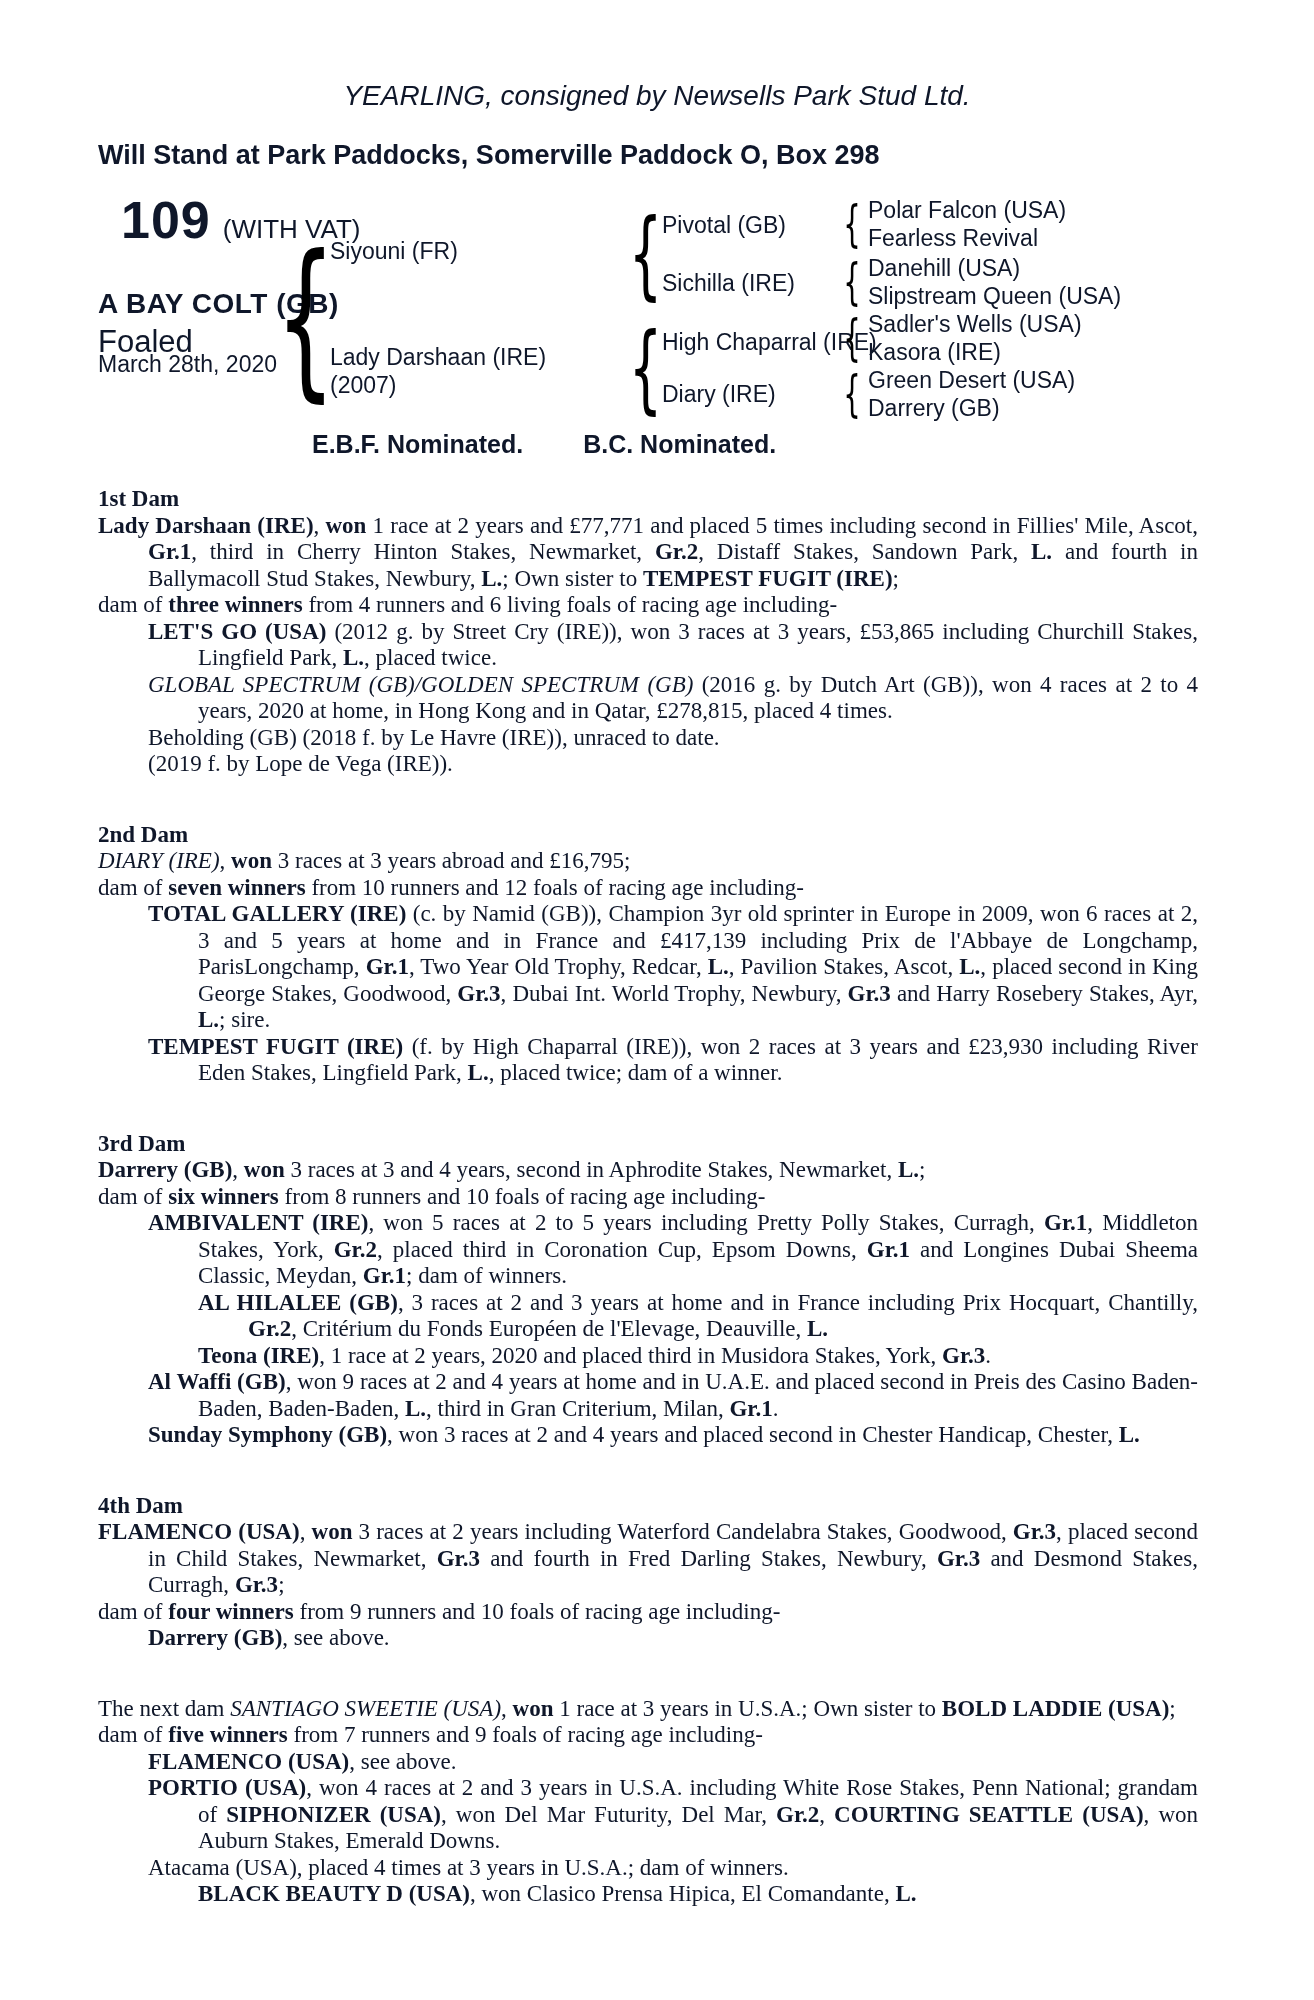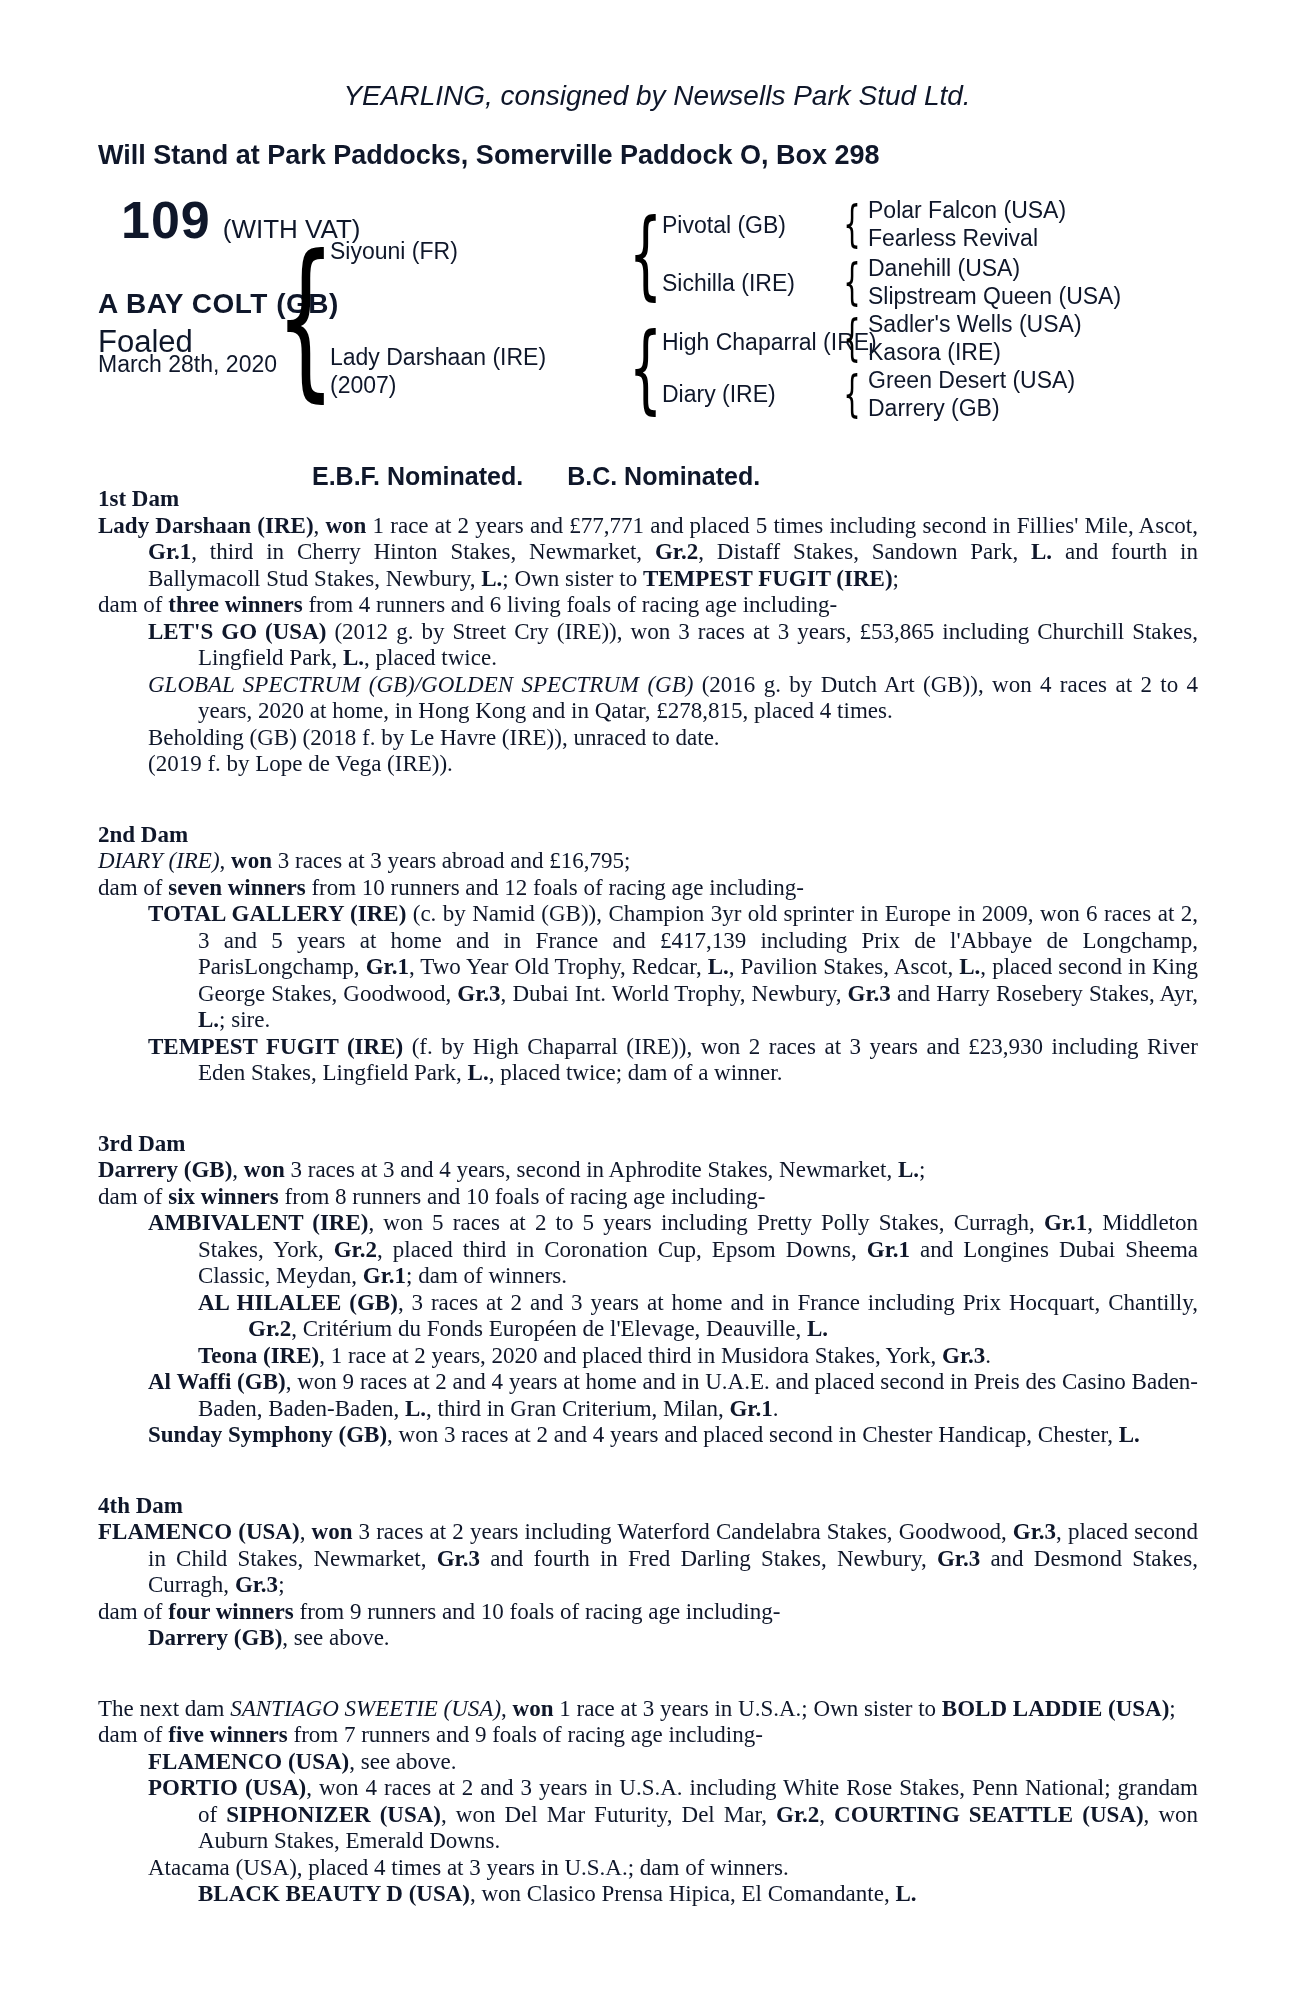--- a/index.html
+++ b/index.html
@@ -60,21 +60,21 @@
   .brace-md.b1{top:199px;}
   .brace-md.b2{top:313px;}
   .brace-sm{height:58px;width:24px;font-size:50px;left:840px;}
   .brace-sm.p1{top:195px;}
   .brace-sm.p2{top:253px;}
   .brace-sm.p3{top:309px;}
   .brace-sm.p4{top:365px;}
 
   .nominations{
     position:absolute;top:430px;left:312px;
-    display:flex;gap:44px;font-weight:bold;font-size:25px;margin-top:32px;
+    display:flex;gap:60px;font-weight:bold;font-size:25px;
   }
 
   
   .catalog-text{
     padding:0 116px 40px 98px;
     font-size:23px;line-height:26.5px;
   }
   .dam-section{margin-top:44px;font-family:Liberation Serif, serif;}
   .dam-section:first-child{margin-top:0;}
   .dam-heading{font-weight:bold;}

